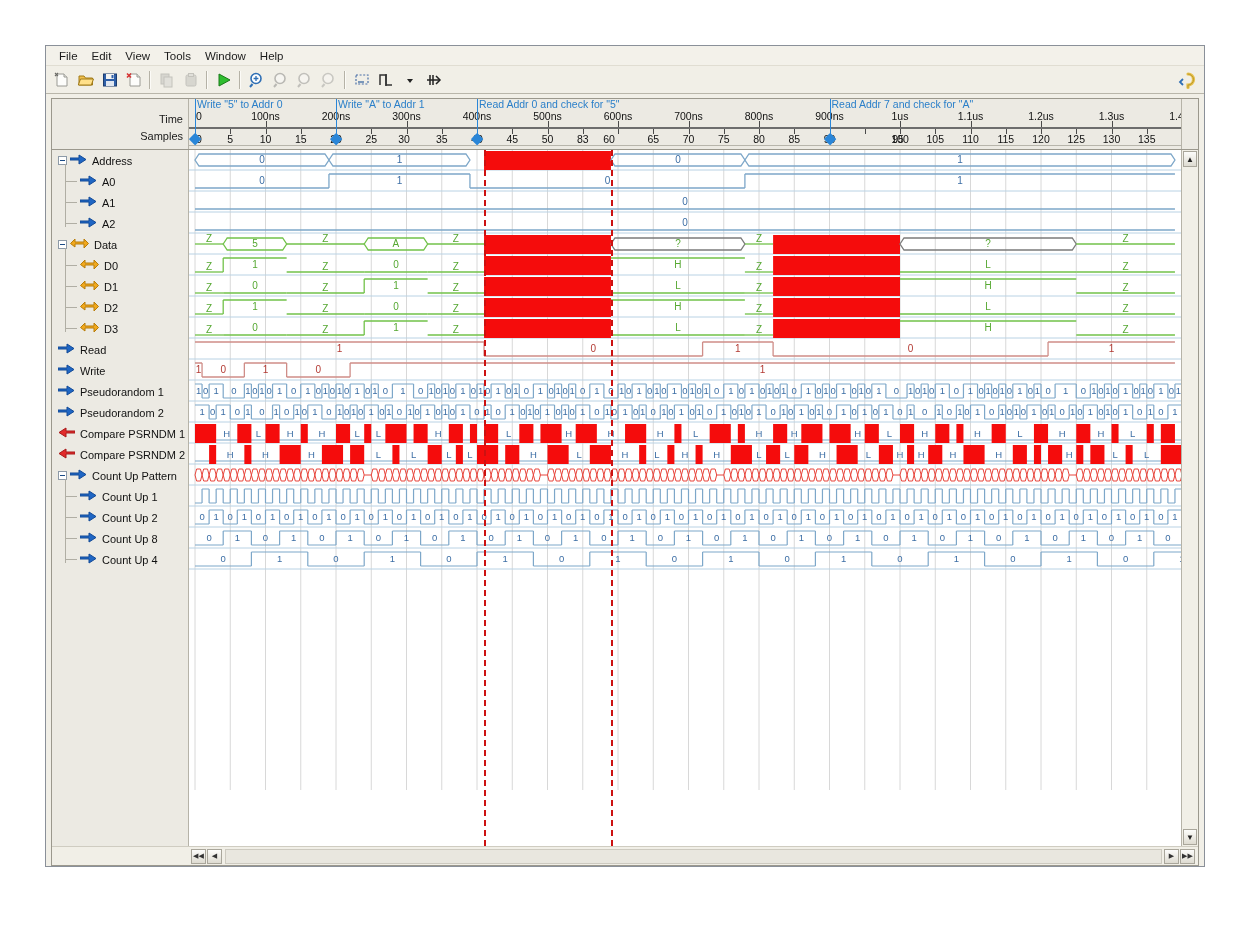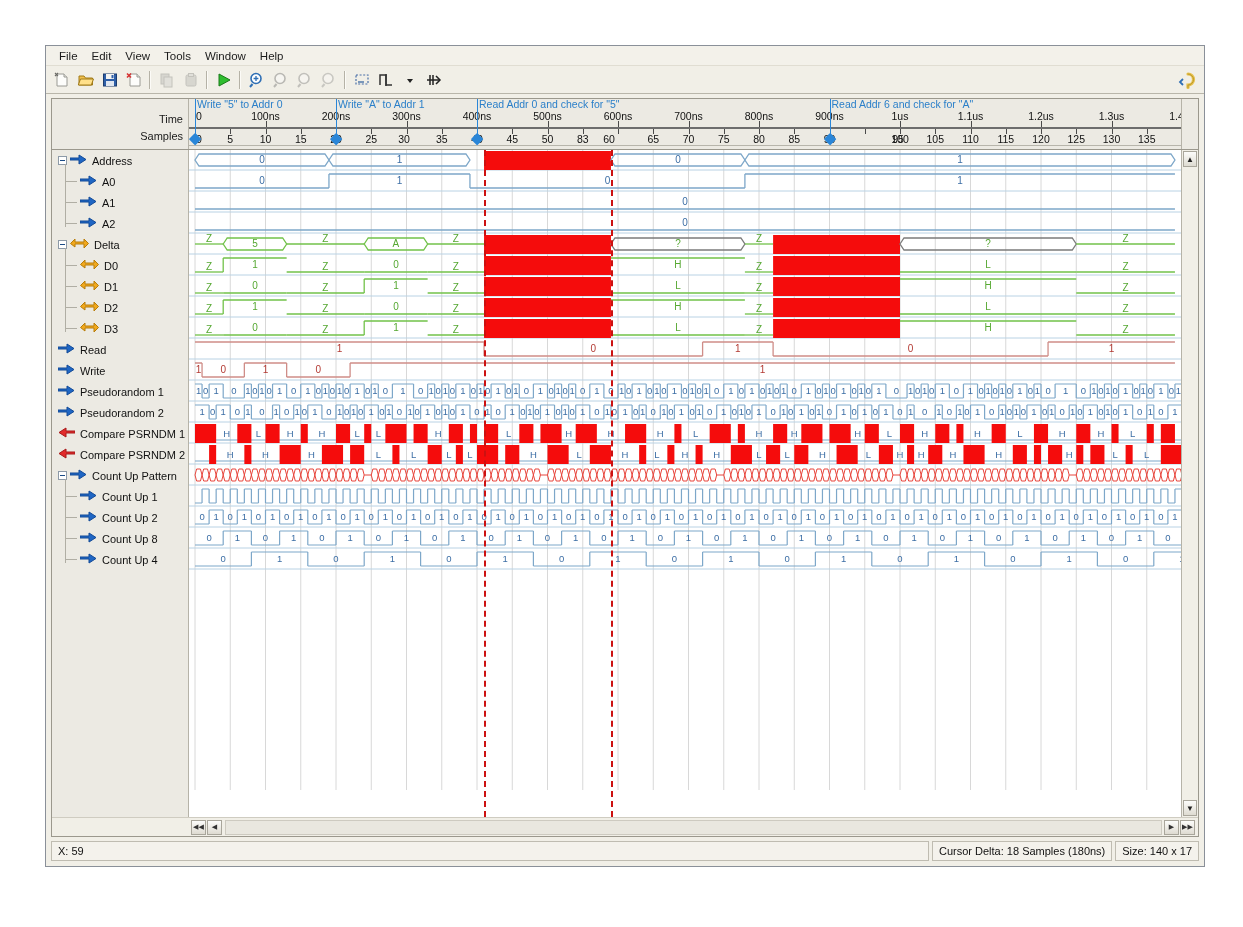--- a/index.html
+++ b/index.html
@@ -407,21 +407,21 @@
           <div class="marker-line" style="left:6px;height:40px;background:#2a86d8"></div>
           <div class="marker-txt" style="left:6px;top:-1px">Write "5" to Addr 0</div>
           <div class="marker-diamond" style="left:2px;top:36px;background:#2a86d8"></div>
           <div class="marker-line" style="left:147px;height:40px;background:#2a86d8"></div>
           <div class="marker-txt" style="left:147px;top:-1px">Write "A" to Addr 1</div>
           <div class="marker-diamond" style="left:143px;top:36px;background:#2a86d8"></div>
           <div class="marker-line" style="left:288px;height:40px;background:#2a86d8"></div>
           <div class="marker-txt" style="left:288px;top:-1px">Read Addr 0 and check for "5"</div>
           <div class="marker-diamond" style="left:284px;top:36px;background:#2a86d8"></div>
           <div class="marker-line" style="left:640.5px;height:40px;background:#2a86d8"></div>
-          <div class="marker-txt" style="left:640.5px;top:-1px">Read Addr 6 and check for "A"</div>
+          <div class="marker-txt" style="left:640.5px;top:-1px">Read Addr 7 and check for "A"</div>
           <div class="marker-diamond" style="left:636.5px;top:36px;background:#2a86d8"></div>
         </div>
       <div style="width:17px;flex:none;background:#eceae3;border-left:1px solid #b6b3a8;"></div>
     </div>
 
     <div class="grid-area">
       <div class="names-col" id="names">
           <div class="nrow" style="top:0px;padding-left:6px">
             <span class="expander">
               <i></i>
@@ -449,21 +449,21 @@
               </svg></span>
             <span>A2</span>
           </div>
           <div class="nrow" style="top:84px;padding-left:6px">
             <span class="expander">
               <i></i>
             </span>
             <span class="arrow"><svg width="19" height="11" viewBox="0 0 19 11">
                 <path d="M5 4 h9 V1 l4.5 4.5 -4.5 4.5 V6 H5 V9 L0.5 5.5 5 1 z" fill="#f0a81e" stroke="#b87c08"></path>
               </svg></span>
-            <span>Delta</span>
+            <span>Data</span>
           </div>
           <div class="nrow" style="top:105px;padding-left:28px">
             <span class="arrow"><svg width="19" height="11" viewBox="0 0 19 11">
                 <path d="M5 4 h9 V1 l4.5 4.5 -4.5 4.5 V6 H5 V9 L0.5 5.5 5 1 z" fill="#f0a81e" stroke="#b87c08"></path>
               </svg></span>
             <span>D0</span>
           </div>
           <div class="nrow" style="top:126px;padding-left:28px">
             <span class="arrow"><svg width="19" height="11" viewBox="0 0 19 11">
                 <path d="M5 4 h9 V1 l4.5 4.5 -4.5 4.5 V6 H5 V9 L0.5 5.5 5 1 z" fill="#f0a81e" stroke="#b87c08"></path>
@@ -1194,18 +1194,13 @@
       <div class="hs-btn">◀◀</div>
       <div class="hs-btn">◀</div>
       <div class="hs-track"></div>
       <div class="hs-right">
         <div class="hs-btn">▶</div>
         <div class="hs-btn">▶▶</div>
       </div>
     </div>
   </div>
 
-  <div class="statusbar">
-    <div class="sb-cell sb-grow">X: 59</div>
-    <div class="sb-cell">Cursor Delta: 18 Samples (180ns)</div>
-    <div class="sb-cell">Size: 140 x 17</div>
-  </div>
 </div>
 
 </body></html>

